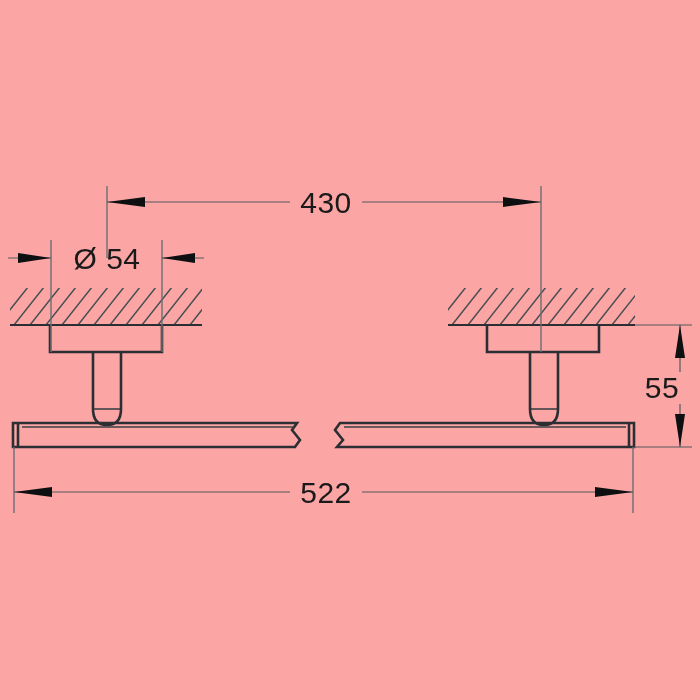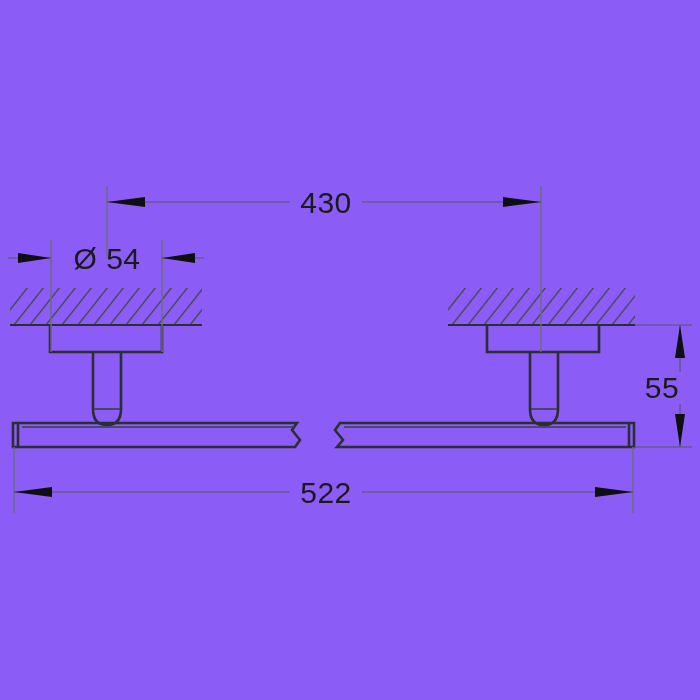--- a/index.html
+++ b/index.html
@@ -10,21 +10,21 @@
   body {
     width: 700px;
     height: 700px;
     font-family: "Liberation Sans", sans-serif;
     overflow: hidden;
   }
   #drawing-root {
     position: relative;
     width: 700px;
     height: 700px;
-    background: #8b5cf6;
+    background: #fca5a5;
   }
   svg#technical-drawing {
     display: block;
     width: 700px;
     height: 700px;
   }
   .dim-text {
     font-family: "Liberation Sans", sans-serif;
     font-size: 30px;
     fill: #1a1a1a;

